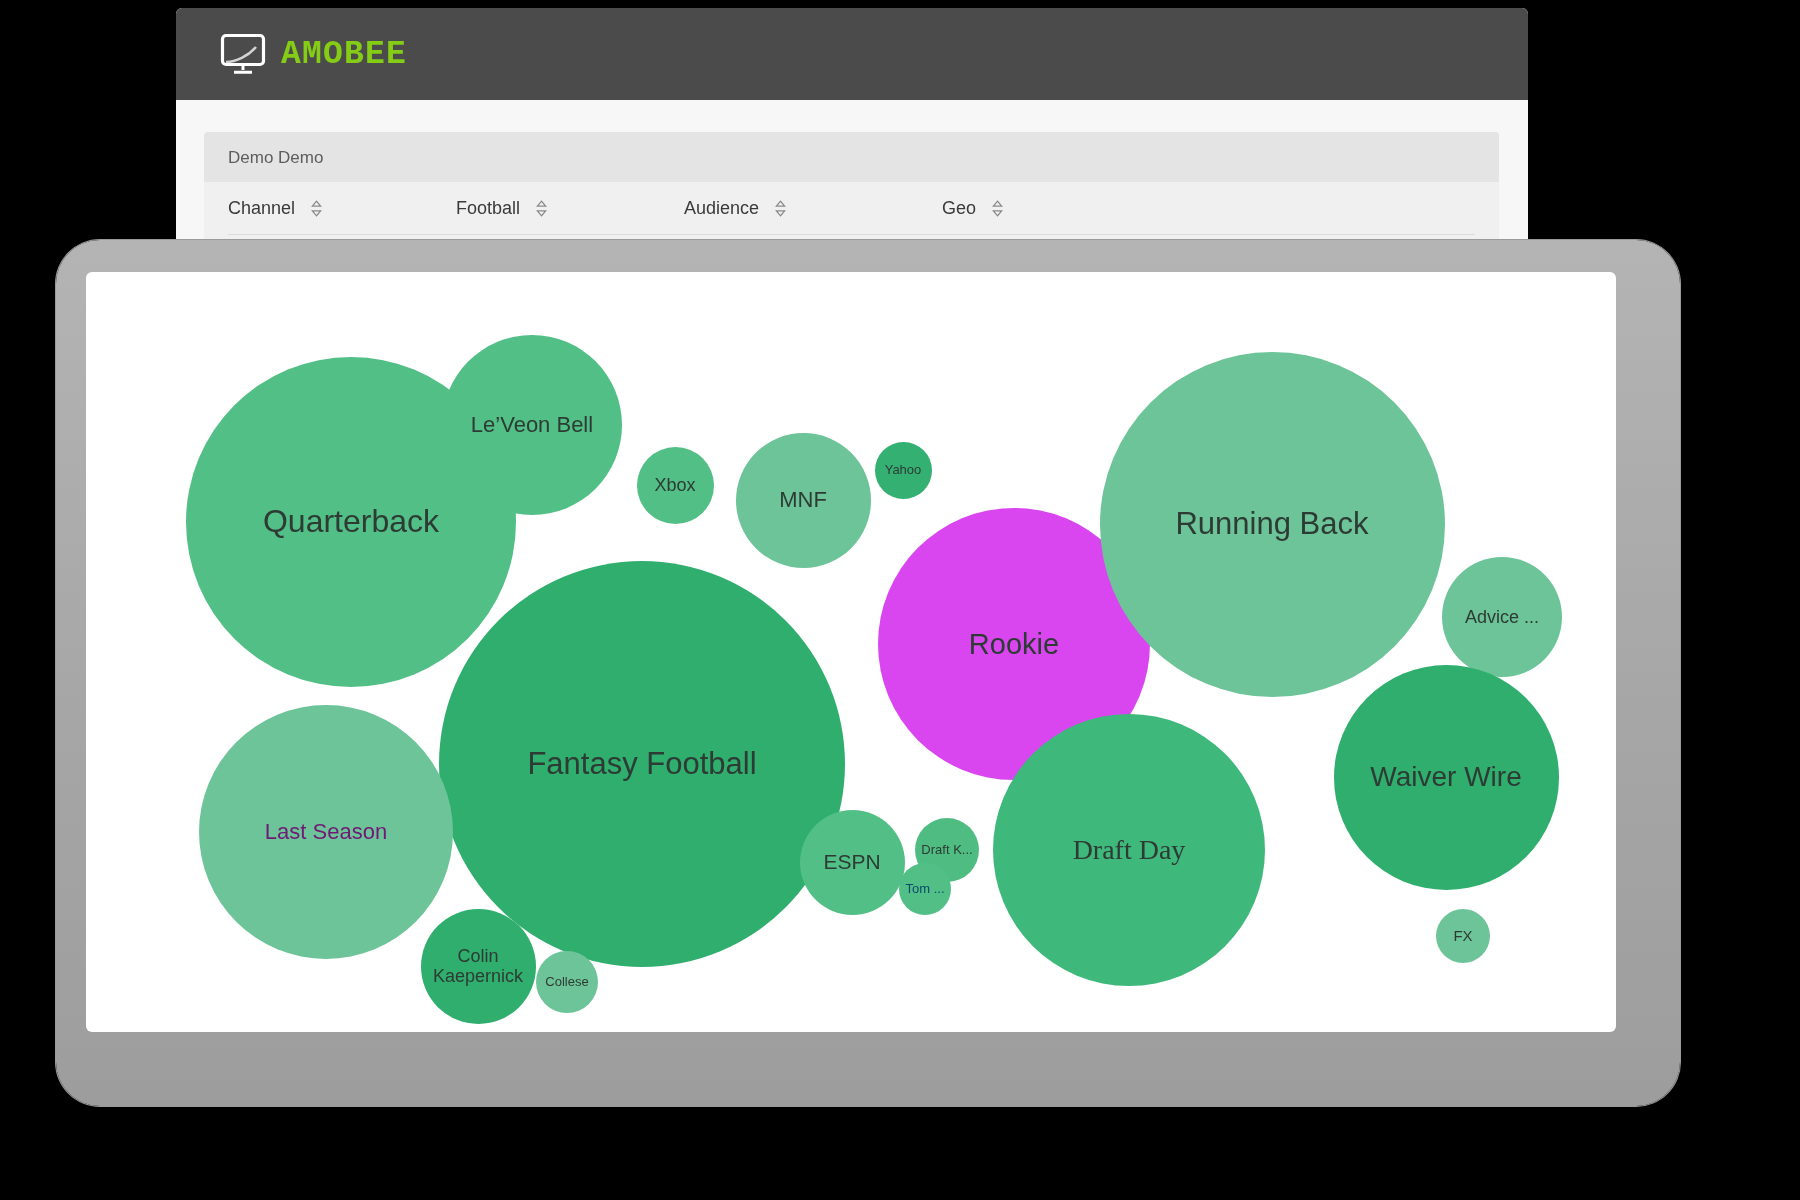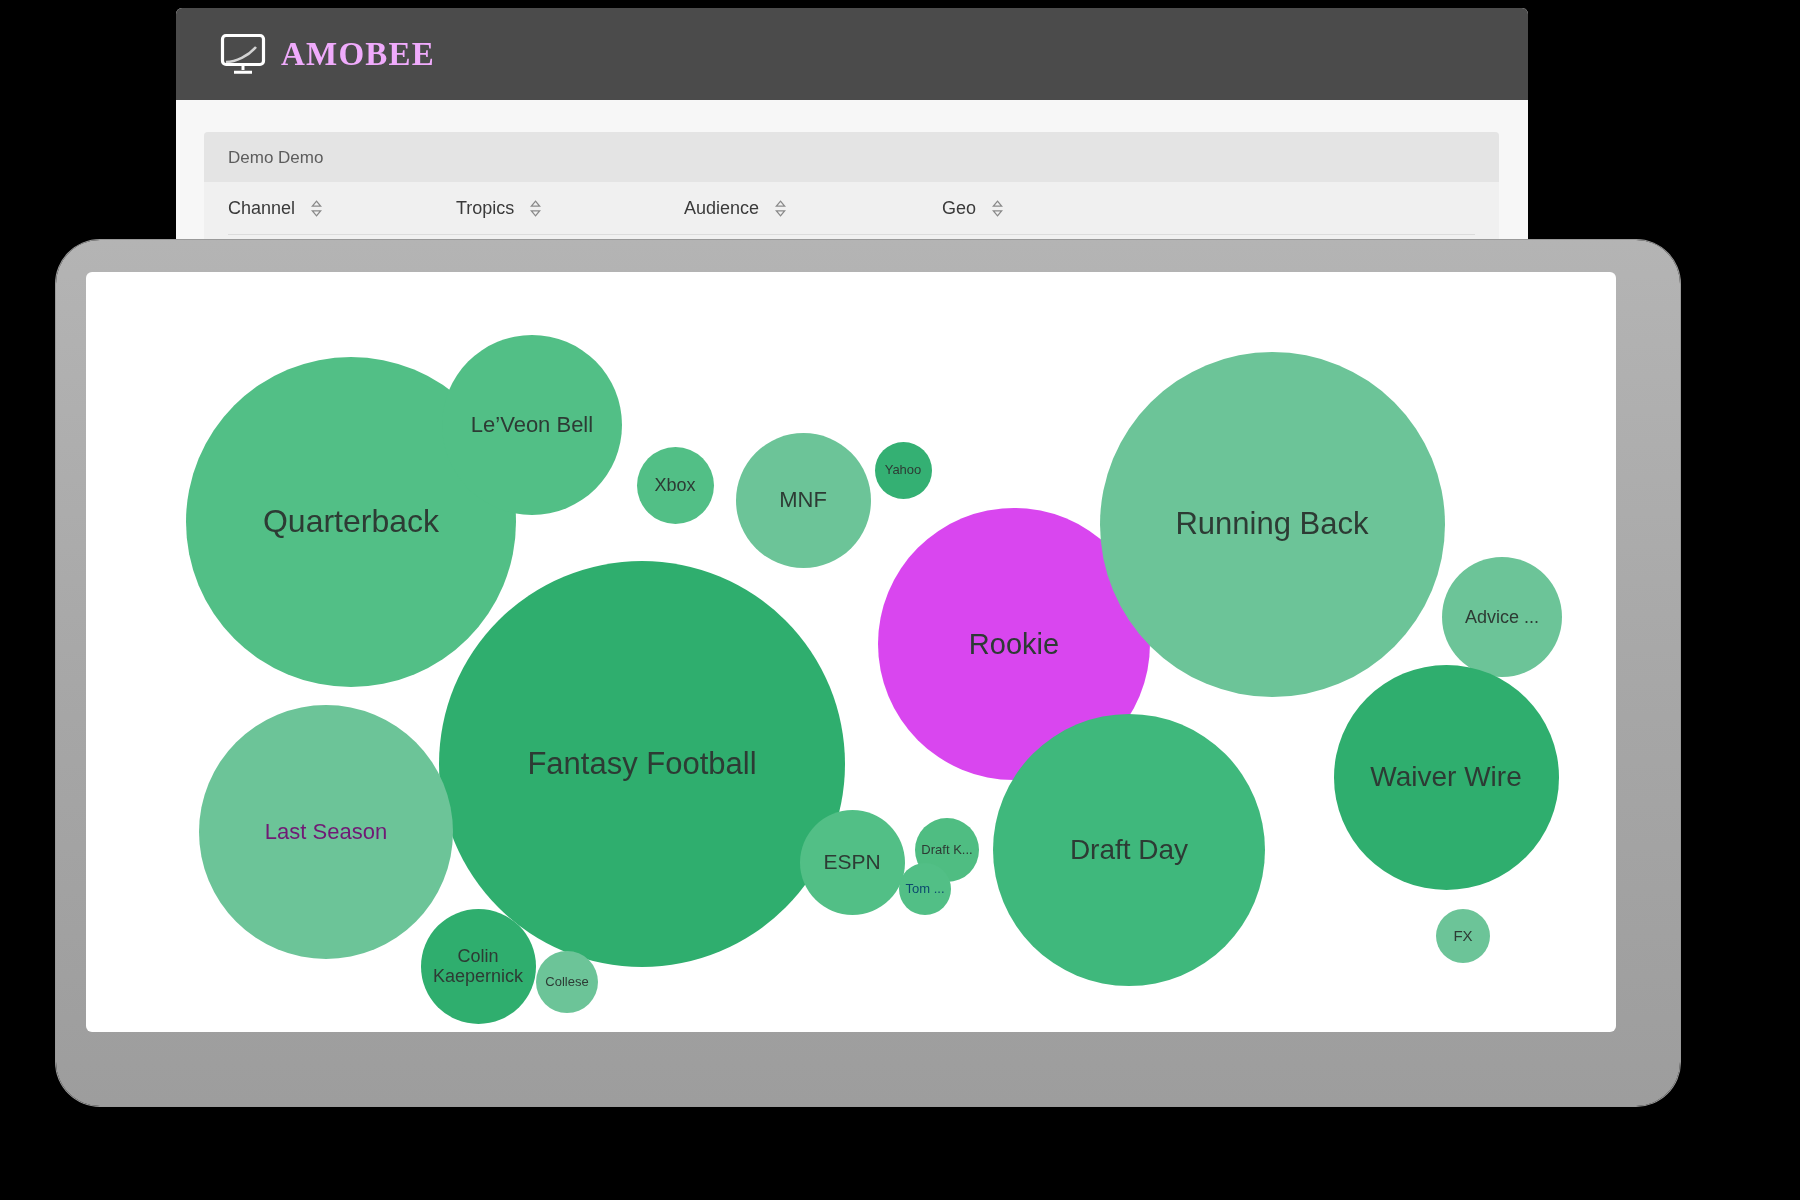--- a/index.html
+++ b/index.html
@@ -45,25 +45,25 @@
     padding-left: 44px;
     box-sizing: border-box;
   }
   .logo-block {
     display: flex;
     align-items: center;
     gap: 15px;
   }
   .logo-mark { width: 46px; height: 42px; display:block; }
   .logo-text {
-    color: #f0abfc;
+    color: #84cc16;
     font-size: 33px;
     font-weight: bold;
     letter-spacing: 1.2px;
-    font-family: Liberation Serif, serif;
+    font-family: Liberation Mono, monospace;
   }
 
   
   .report-card {
     position: absolute;
     left: 28px;
     top: 124px;
     width: 1295px;
     background: #f0f0f0;
     border-radius: 4px;
@@ -198,21 +198,21 @@
                 <svg width="11" height="17" viewBox="0 0 11 17" xmlns="http://www.w3.org/2000/svg">
                   <path d="M5.5 1.2 L9.6 6.2 L1.4 6.2 Z" fill="none" stroke="#8a8a8a" stroke-width="1.3"></path>
                   <path d="M5.5 15.8 L9.6 10.8 L1.4 10.8 Z" fill="none" stroke="#8a8a8a" stroke-width="1.3"></path>
                 </svg>
               </span>
             </div>
           </div>
 
           <div class="col col-topics">
             <div class="th">
-              <span>Tropics</span>
+              <span>Football</span>
               <span class="sort-icon">
                 <svg width="11" height="17" viewBox="0 0 11 17" xmlns="http://www.w3.org/2000/svg">
                   <path d="M5.5 1.2 L9.6 6.2 L1.4 6.2 Z" fill="none" stroke="#8a8a8a" stroke-width="1.3"></path>
                   <path d="M5.5 15.8 L9.6 10.8 L1.4 10.8 Z" fill="none" stroke="#8a8a8a" stroke-width="1.3"></path>
                 </svg>
               </span>
             </div>
           </div>
 
           <div class="col col-audience">
@@ -297,21 +297,21 @@
           <div class="bubble" style="width: 105px; height: 105px; left: 713.5px; top: 537.5px; background: rgb(82, 191, 134); font-size: 21px; color: rgb(45, 59, 52);">
             <span style="max-width: 92.4px; display: block;">ESPN</span>
           </div>
           <div class="bubble" style="width: 64px; height: 64px; left: 829px; top: 546px; background: rgb(79, 189, 130); font-size: 13px; color: rgb(45, 59, 52);">
             <span style="max-width: 56.32px; display: block;">Draft K...</span>
           </div>
           <div class="bubble" style="width: 52px; height: 52px; left: 813px; top: 591px; background: rgb(82, 191, 134); font-size: 13px; color: #0c4a6e;">
             <span style="max-width: 45.76px; display: block;">Tom ...</span>
           </div>
           <div class="bubble" style="width: 272px; height: 272px; left: 907px; top: 442px; background: rgb(63, 184, 124); font-size: 28px; color: rgb(45, 59, 52);">
-            <span style="max-width: 239.36px; display: block;">Draft Day</span>
+            <span style="max-width: 239.36px; display: block; font-family: Liberation Serif, serif;">Draft Day</span>
           </div>
           <div class="bubble" style="width: 54px; height: 54px; left: 1350px; top: 637px; background: rgb(108, 196, 152); font-size: 15px; color: rgb(45, 59, 52);">
             <span style="max-width: 47.52px; display: block;">FX</span>
           </div>
         </div>
     </div>
   </div>
 
 </div>
 

